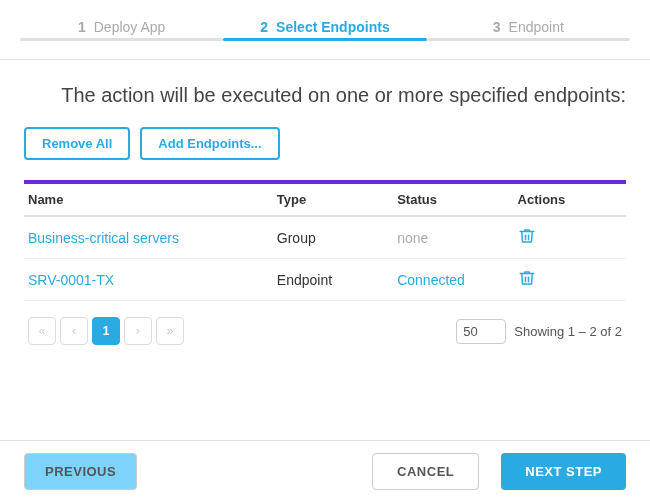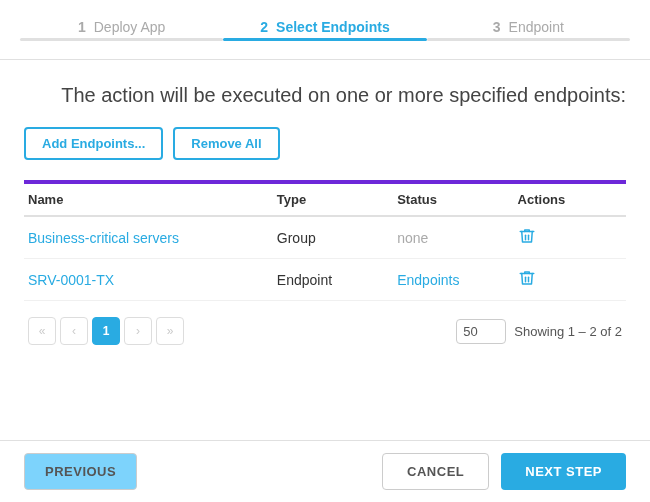--- a/index.html
+++ b/index.html
@@ -195,21 +195,21 @@
       background: #7dd3fc;
       color: #555;
       font-size: 13px;
       font-weight: 600;
       border-radius: 4px;
       cursor: pointer;
       letter-spacing: 0.5px;
     }
     .footer-right {
       display: flex;
-      gap: 12px;
+      gap: 22px;
     }
     .btn-cancel {
       padding: 10px 24px;
       border: 1px solid #ccc;
       background: #fff;
       color: #555;
       font-size: 13px;
       font-weight: 700;
       border-radius: 4px;
       cursor: pointer;
@@ -251,22 +251,22 @@
       <span class="step-label">Endpoint</span>
     </div>
     <div class="step-line"></div>
   </div>
 </div>
 
 <div class="main-content">
   <p class="description">The action will be executed on one or more specified endpoints:</p>
 
   <div class="btn-row">
+    <button class="btn-outline">Remove All</button>
     <button class="btn-outline">Add Endpoints...</button>
-    <button class="btn-outline">Remove All</button>
   </div>
 
   <table class="endpoint-table">
     <thead>
       <tr>
         <th class="col-name">Name</th>
         <th class="col-type">Type</th>
         <th class="col-status">Status</th>
         <th class="col-actions">Actions</th>
       </tr>
@@ -288,21 +288,21 @@
               <path d="M9 6V4h6v2"></path>
             </svg>
           </span>
         </td>
       </tr>
       <tr class="table-row">
         <td>
           <a class="link-blue">SRV-0001-TX</a>
         </td>
         <td>Endpoint</td>
-        <td class="status-connected">Endpoints</td>
+        <td class="status-connected">Connected</td>
         <td>
           <span class="trash-icon">
             <svg width="18" height="18" viewBox="0 0 24 24" fill="none" stroke="#29abe2" stroke-width="2" stroke-linecap="round" stroke-linejoin="round">
               <polyline points="3 6 5 6 21 6"></polyline>
               <path d="M19 6l-1 14H6L5 6"></path>
               <path d="M10 11v6"></path>
               <path d="M14 11v6"></path>
               <path d="M9 6V4h6v2"></path>
             </svg>
           </span>

